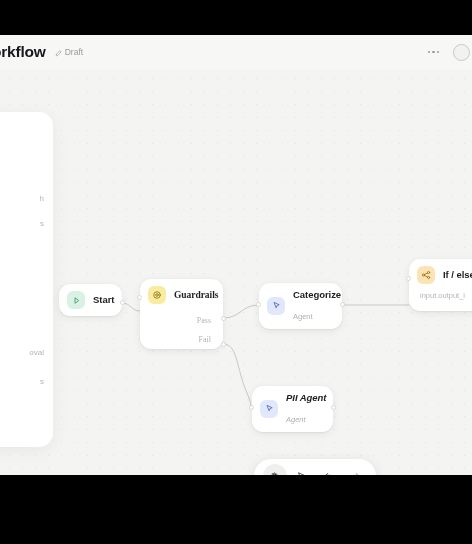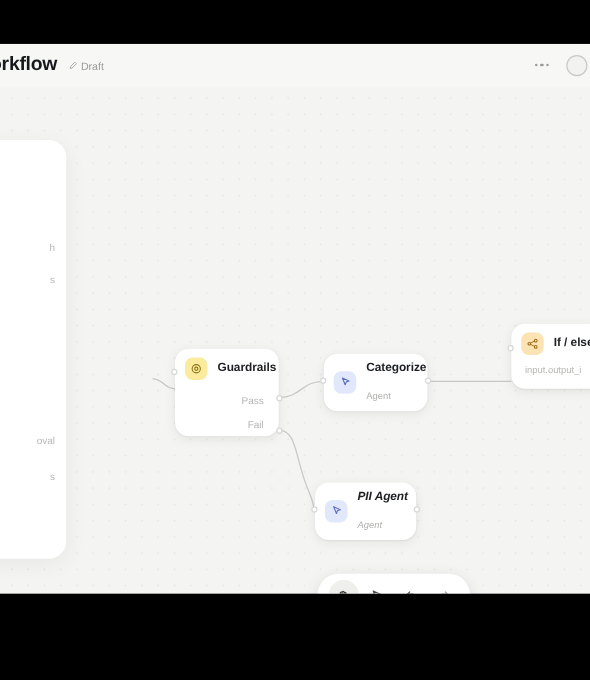--- a/index.html
+++ b/index.html
@@ -26,21 +26,21 @@
     display: flex; align-items: center;
     padding: 0 10px 0 0;
     z-index: 40;
   }
   #title-wrap { display: flex; align-items: baseline; gap: 9px; margin-left: -8px; }
   #wf-title {
     font-size: 15.5px; font-weight: 700; color: #16181c;
     letter-spacing: -0.2px; white-space: nowrap;
   }
   #draft-chip {
-    display: flex; align-items: center; gap: 3px;
+    display: flex; align-items: flex-end; gap: 3px;
     font-size: 8.5px; color: #9a9a98; font-weight: 400;
   }
   #draft-chip svg { display: block; }
   #header-right { margin-left: auto; display: flex; align-items: center; gap: 12px; }
   .dots {
     display: flex; gap: 2px; align-items: center; cursor: pointer;
     padding: 4px 2px;
   }
   .dots i { width: 2.4px; height: 2.4px; border-radius: 50%; background: #9b9b99; display: block; }
   #avatar-partial {
@@ -101,21 +101,21 @@
     padding: 5px 12px 5px 14px; white-space: nowrap;
   }
 
   .handle {
     position: absolute; width: 5px; height: 5px; border-radius: 50%;
     background: #ffffff; border: 1px solid #d8d8d6;
   }
 
   
   #node-start  { left: 59px;  top: 215px; width: 63px; }
-  #node-guard  { left: 140px; top: 210px; width: 83px; }
+  #node-guard  { left: 140px; top: 210px; width: 83px; font-family: Liberation Serif, serif; }
   #node-categ  { left: 259px; top: 214px; width: 83px; }
   #node-ifelse { left: 409px; top: 190px; width: 76px; }
   #node-pii    { left: 252px; top: 317px; width: 81px; font-style: italic; }
 
   .ico-green  { background: #d9f2e4; }
   .ico-yellow { background: #fbeb9f; }
   .ico-blue   { background: #e2e8fb; }
   .ico-amber  { background: #fbe3b4; }
 
   .ifelse-body {
@@ -187,20 +187,33 @@
         <path d="M342,236 L409,236" stroke="#c8c8c6" stroke-width="1" fill="none"></path>
       </svg>
 
       <div id="left-panel">
         <div class="lp-row" style="margin-top:70px;">h</div>
         <div class="lp-row" style="margin-top:16px;">s</div>
         <div class="lp-row" style="margin-top:120px;">oval</div>
         <div class="lp-row" style="margin-top:20px;">s</div>
       </div>
 
+      <div class="node" id="node-start">
+        <div class="node-head">
+          <div class="ico ico-green">
+            <svg width="9" height="9" viewBox="0 0 12 12" fill="none" stroke="#4e9b78" stroke-width="1.25" stroke-linejoin="round">
+              <path d="M4 2.3l5 3.7-5 3.7z"></path>
+            </svg>
+          </div>
+          <div class="node-texts">
+            <div class="node-title">Start</div>
+          </div>
+        </div>
+        <div class="handle" style="right:-3px; top:16px;"></div>
+      </div>
 
       <div class="node" id="node-guard">
         <div class="node-head">
           <div class="ico ico-yellow">
             <svg width="10" height="10" viewBox="0 0 14 14" fill="none" stroke="#8a7418" stroke-width="1.2" stroke-linecap="round" stroke-linejoin="round">
               <circle cx="7" cy="7" r="4.6"></circle>
               <circle cx="7" cy="7" r="1.8"></circle>
             </svg>
           </div>
           <div class="node-texts">

